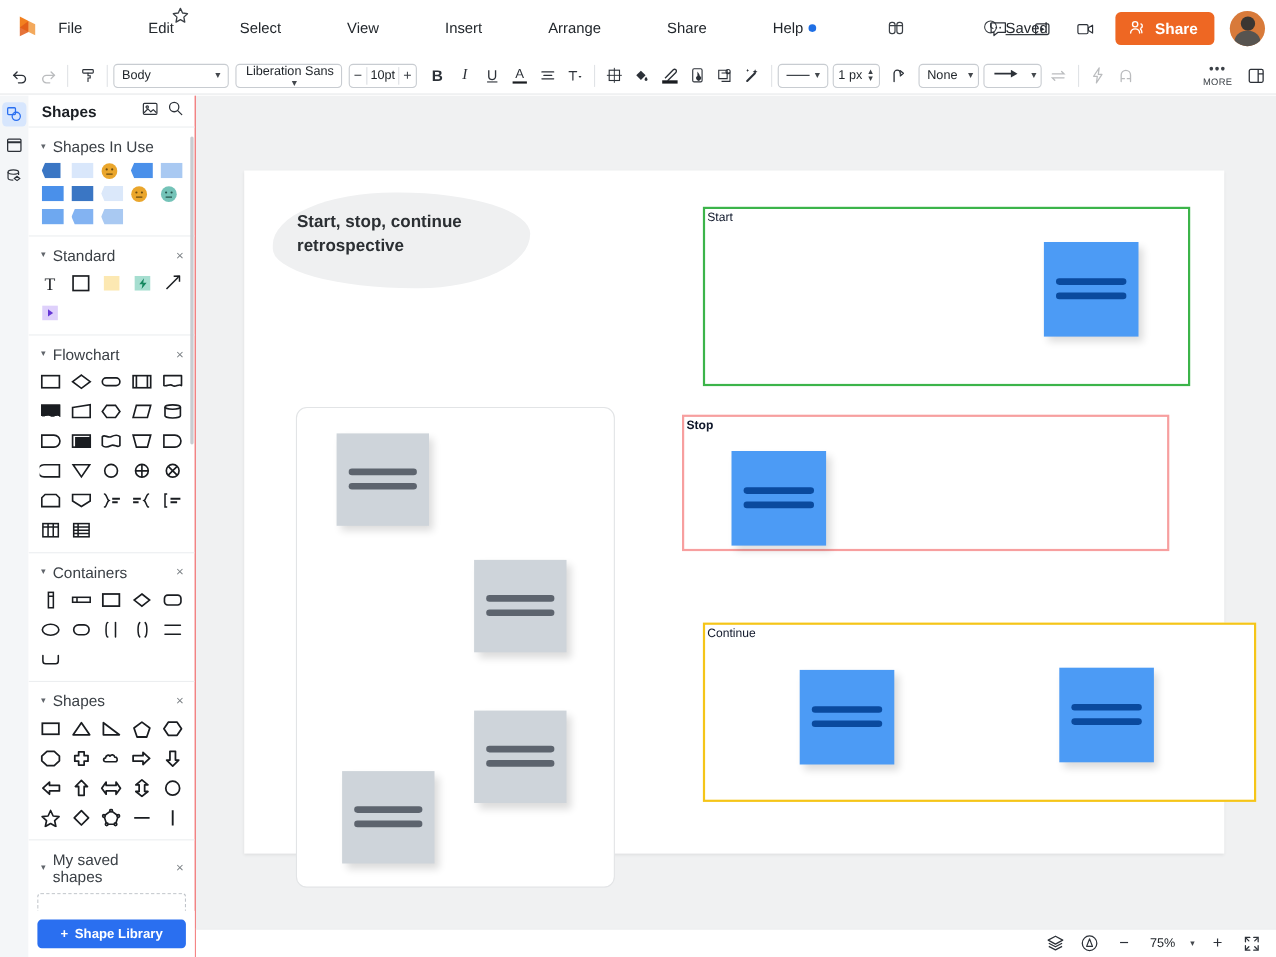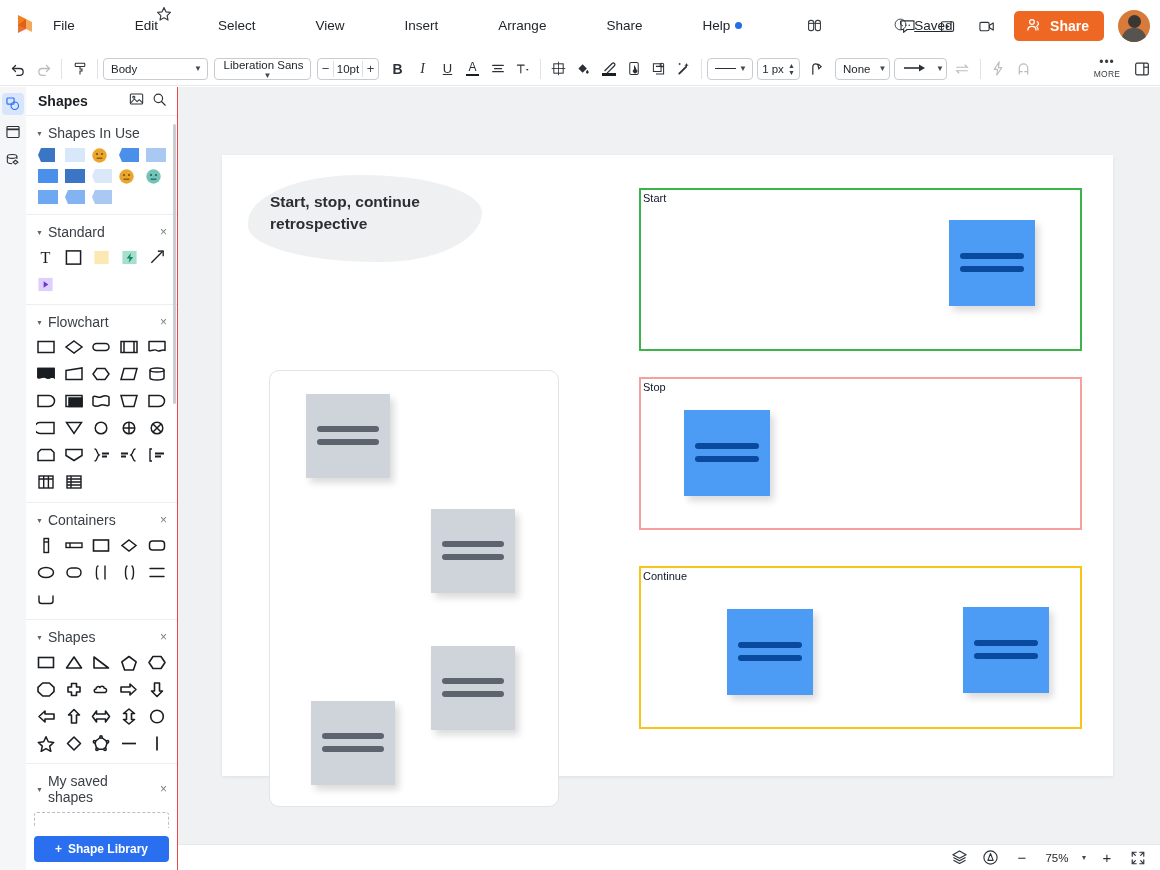--- a/index.html
+++ b/index.html
@@ -999,29 +999,29 @@
       </div>
 
       <div class="group-box" style="left:417px;top:33px;width:443px;height:163px;border:2.5px solid #3cb44a;">
         <span class="group-label">Start</span>
         <div class="note" style="left:308px;top:30px;width:86px;height:86px;background:#4c9bf5;">
           <span class="line l1" style="background:#0a4a9e;"></span>
           <span class="line l2" style="background:#0a4a9e;"></span>
         </div>
       </div>
 
-      <div class="group-box" style="left:417px;top:222px;width:443px;height:153px;border:2.5px solid #f79f9f;">
+      <div class="group-box" style="left:398px;top:222px;width:443px;height:124px;border:2.5px solid #f79f9f;font-weight:bold;">
         <span class="group-label">Stop</span>
         <div class="note" style="left:43px;top:31px;width:86px;height:86px;background:#4c9bf5;">
           <span class="line l1" style="background:#0a4a9e;"></span>
           <span class="line l2" style="background:#0a4a9e;"></span>
         </div>
       </div>
 
-      <div class="group-box" style="left:417px;top:411px;width:443px;height:163px;border:2.5px solid #f5c518;">
+      <div class="group-box" style="left:417px;top:411px;width:503px;height:163px;border:2.5px solid #f5c518;">
         <span class="group-label">Continue</span>
         <div class="note" style="left:86px;top:41px;width:86px;height:86px;background:#4c9bf5;">
           <span class="line l1" style="background:#0a4a9e;"></span>
           <span class="line l2" style="background:#0a4a9e;"></span>
         </div>
         <div class="note" style="left:322px;top:39px;width:86px;height:86px;background:#4c9bf5;">
           <span class="line l1" style="background:#0a4a9e;"></span>
           <span class="line l2" style="background:#0a4a9e;"></span>
         </div>
       </div>

